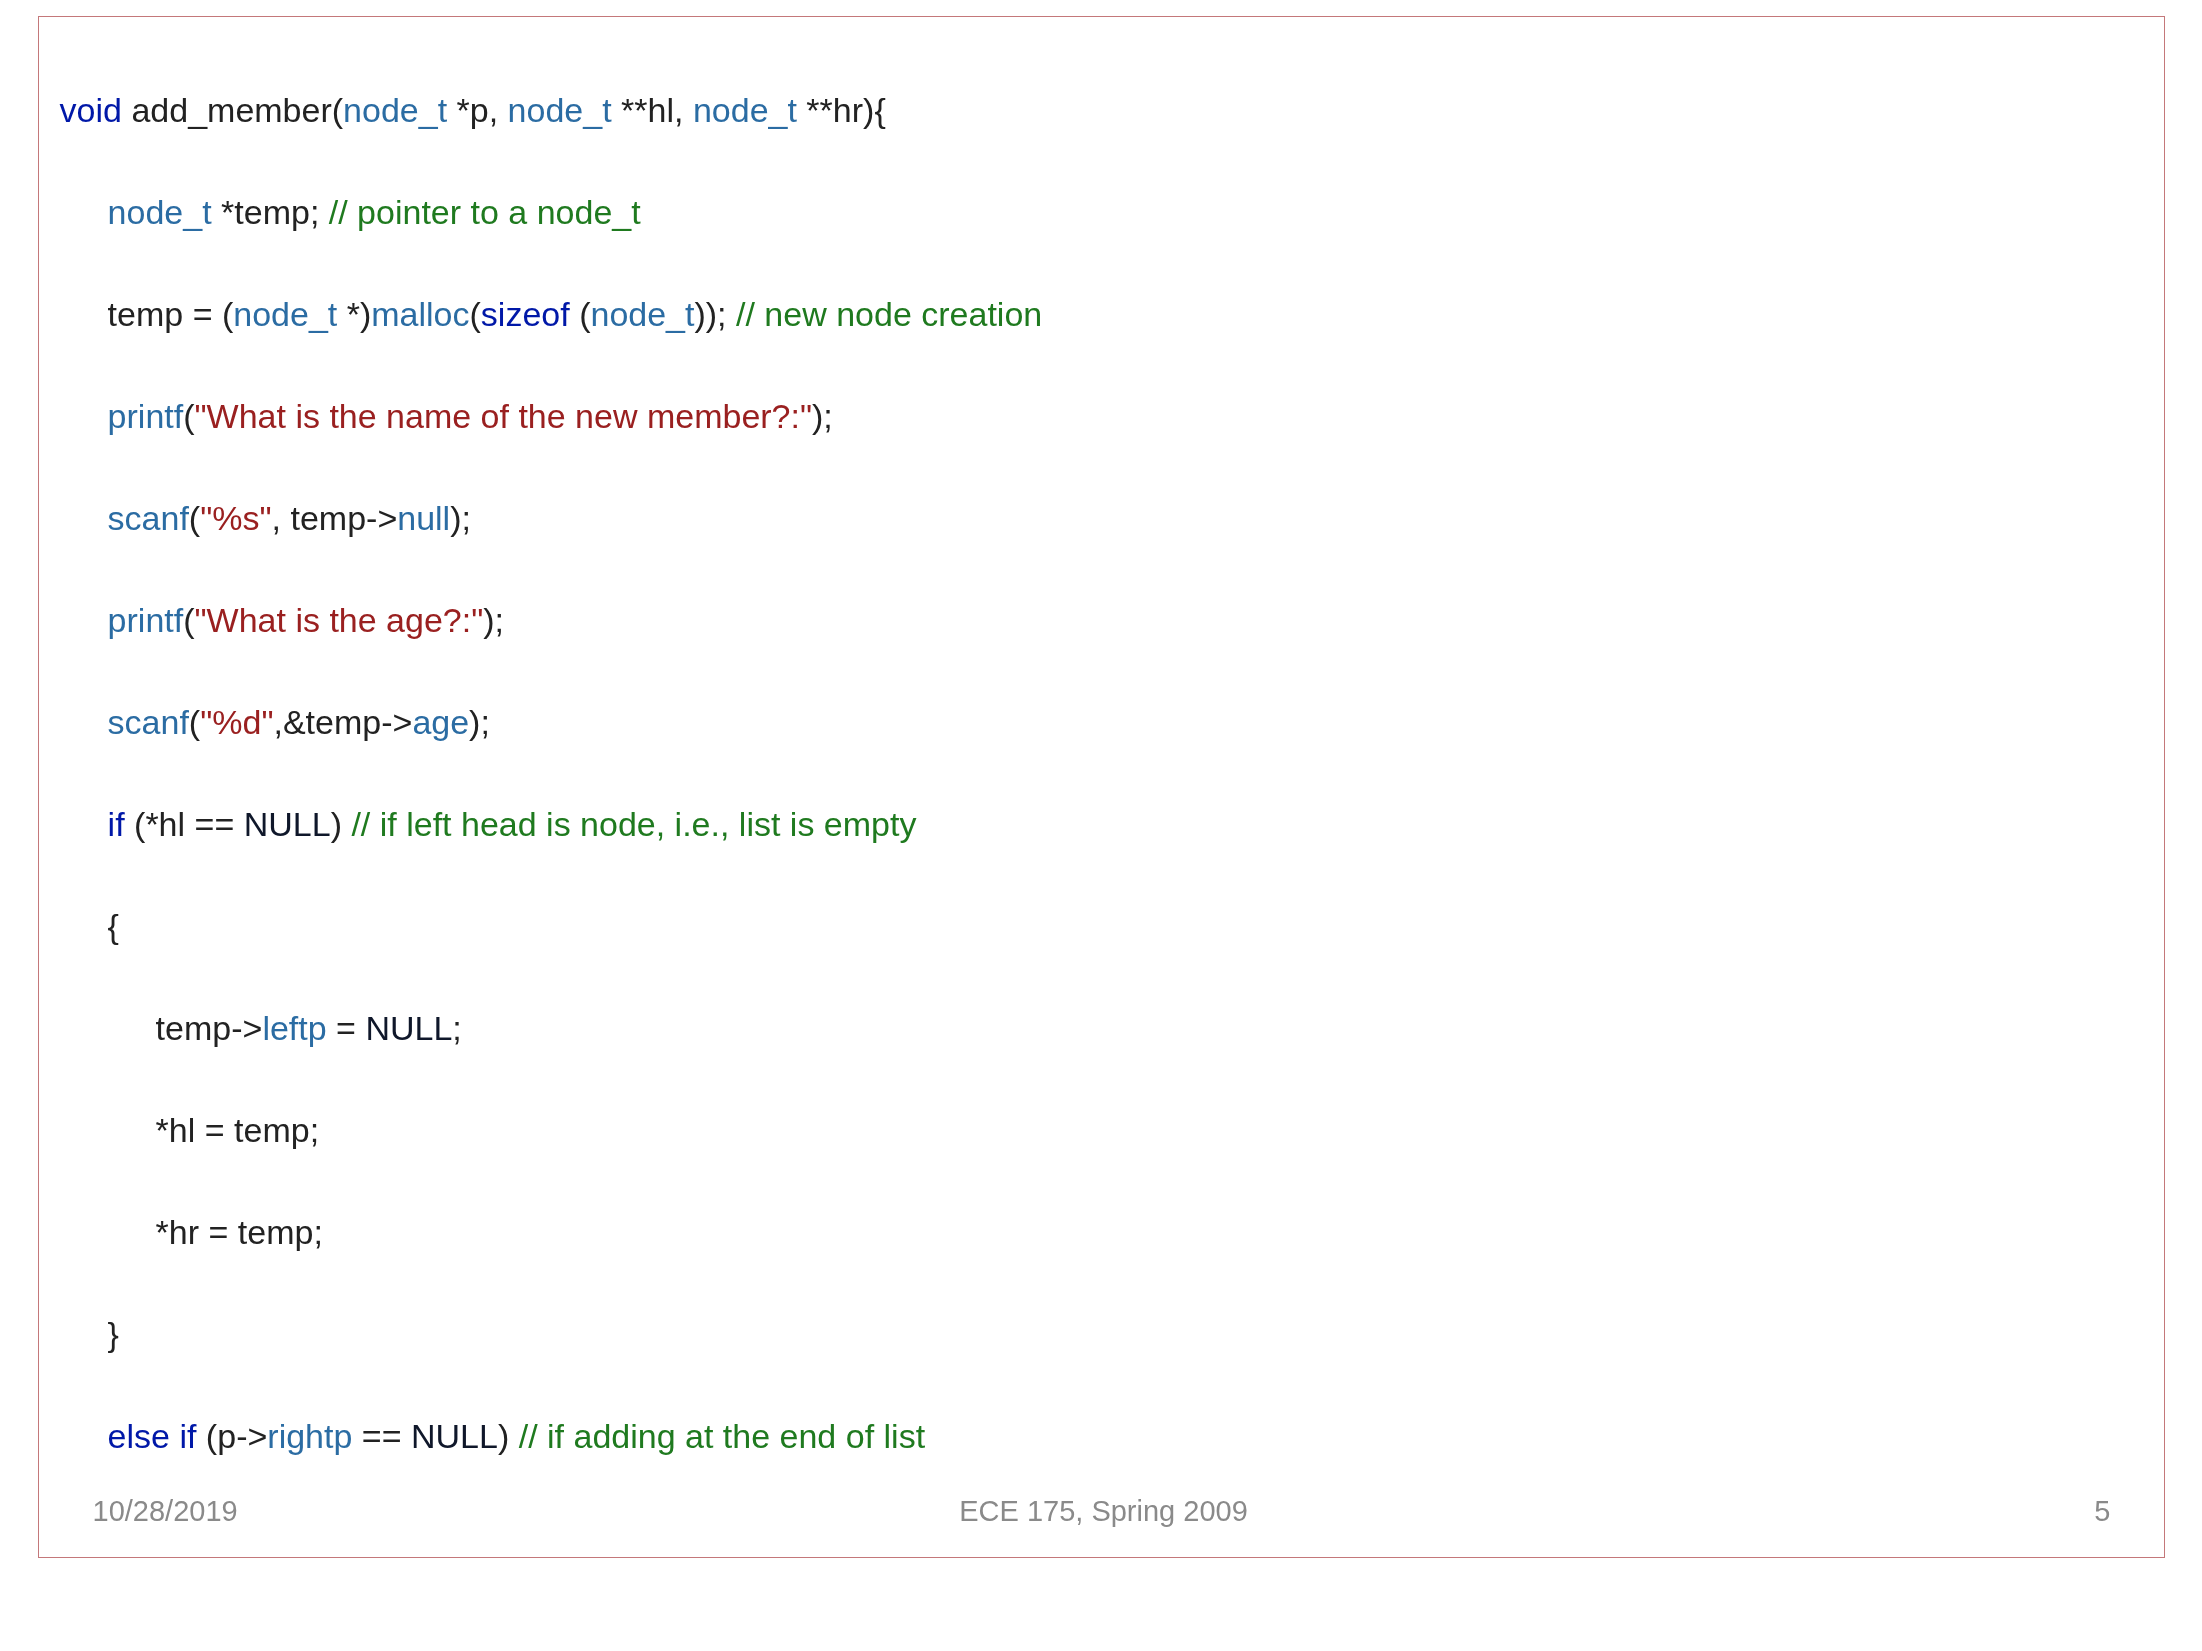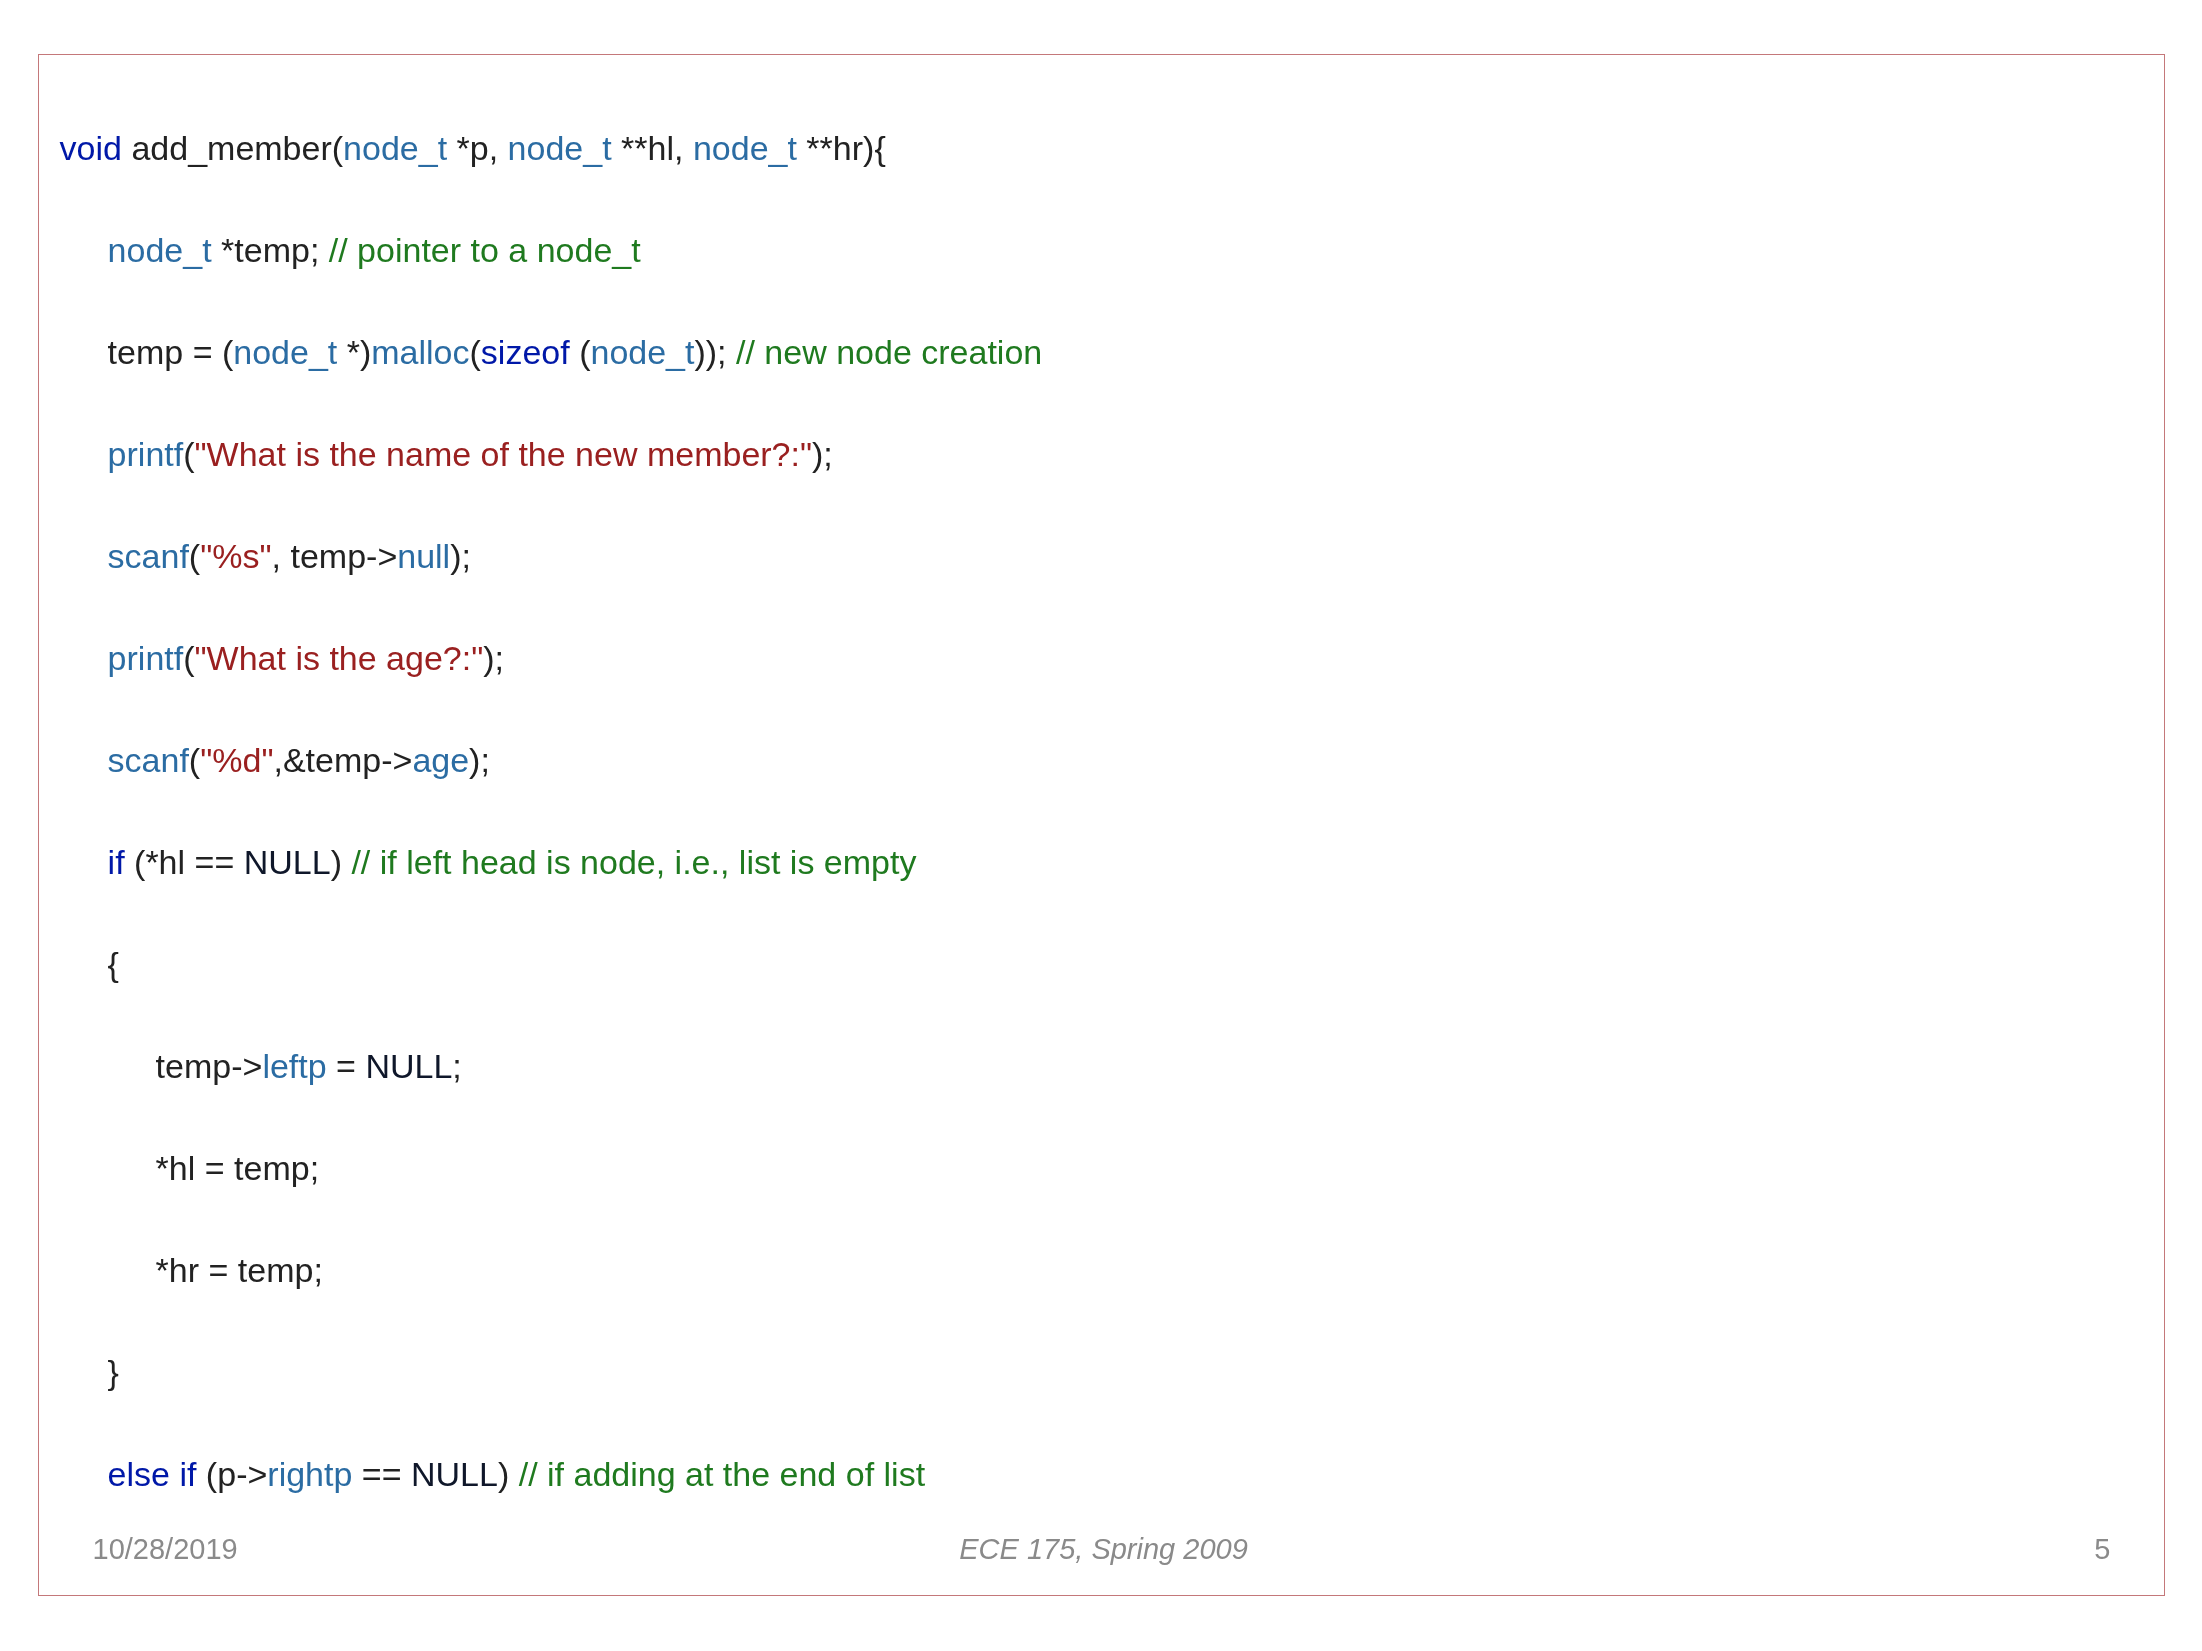--- a/index.html
+++ b/index.html
@@ -8,21 +8,21 @@
     background: #fff;
     width: 2203px;
     height: 1652px;
     font-family: Arial, Helvetica, sans-serif;
   }
   .slide {
     box-sizing: border-box;
     position: relative;
     width: 2203px;
     height: 1468px;
-    padding: 54px 38px 86px 38px;
+    padding: 16px 38px 86px 38px;
   }
   .code-frame {
     box-sizing: border-box;
     width: 100%;
     height: 1542px;
     border: 1.7px solid #c4787a;
     padding: 17px 20.6px 8.6px 20.6px;
     position: relative;
   }
   .code {
@@ -45,21 +45,21 @@
   .footer {
     position: absolute;
     left: 38px;
     right: 38px;
     bottom: 29px;
     height: 43px;
     font-size: 29px;
     color: #8a8a8a;
   }
   .footer .date  { position: absolute; left: 15.5px; bottom: 0; }
-  .footer .mid   { position: absolute; left: 4px; right: 0; bottom: 0; text-align: center; font-style: italic; }
+  .footer .mid   { position: absolute; left: 4px; right: 0; bottom: 0; text-align: center; }
   .footer .page  { position: absolute; right: 15.5px; bottom: 0; }
 </style>
 </head>
 <body>
 
 <div class="slide">
   <div class="code-frame">
     <div class="code">
 <div><span class="kw">void</span><span class="plain"> </span><span class="plain">add_member</span><span class="plain">(</span><span class="type">node_t</span><span class="plain"> </span><span class="plain">*</span><span class="plain">p</span><span class="plain">, </span><span class="type">node_t</span><span class="plain"> </span><span class="plain">**</span><span class="plain">hl</span><span class="plain">, </span><span class="type">node_t</span><span class="plain"> </span><span class="plain">**</span><span class="plain">hr</span><span class="plain">){</span></div>
 <div class="ind1"><span class="type">node_t</span><span class="plain"> </span><span class="plain">*</span><span class="plain">temp</span><span class="plain">; </span><span class="cmt">// pointer to a node_t</span></div>

